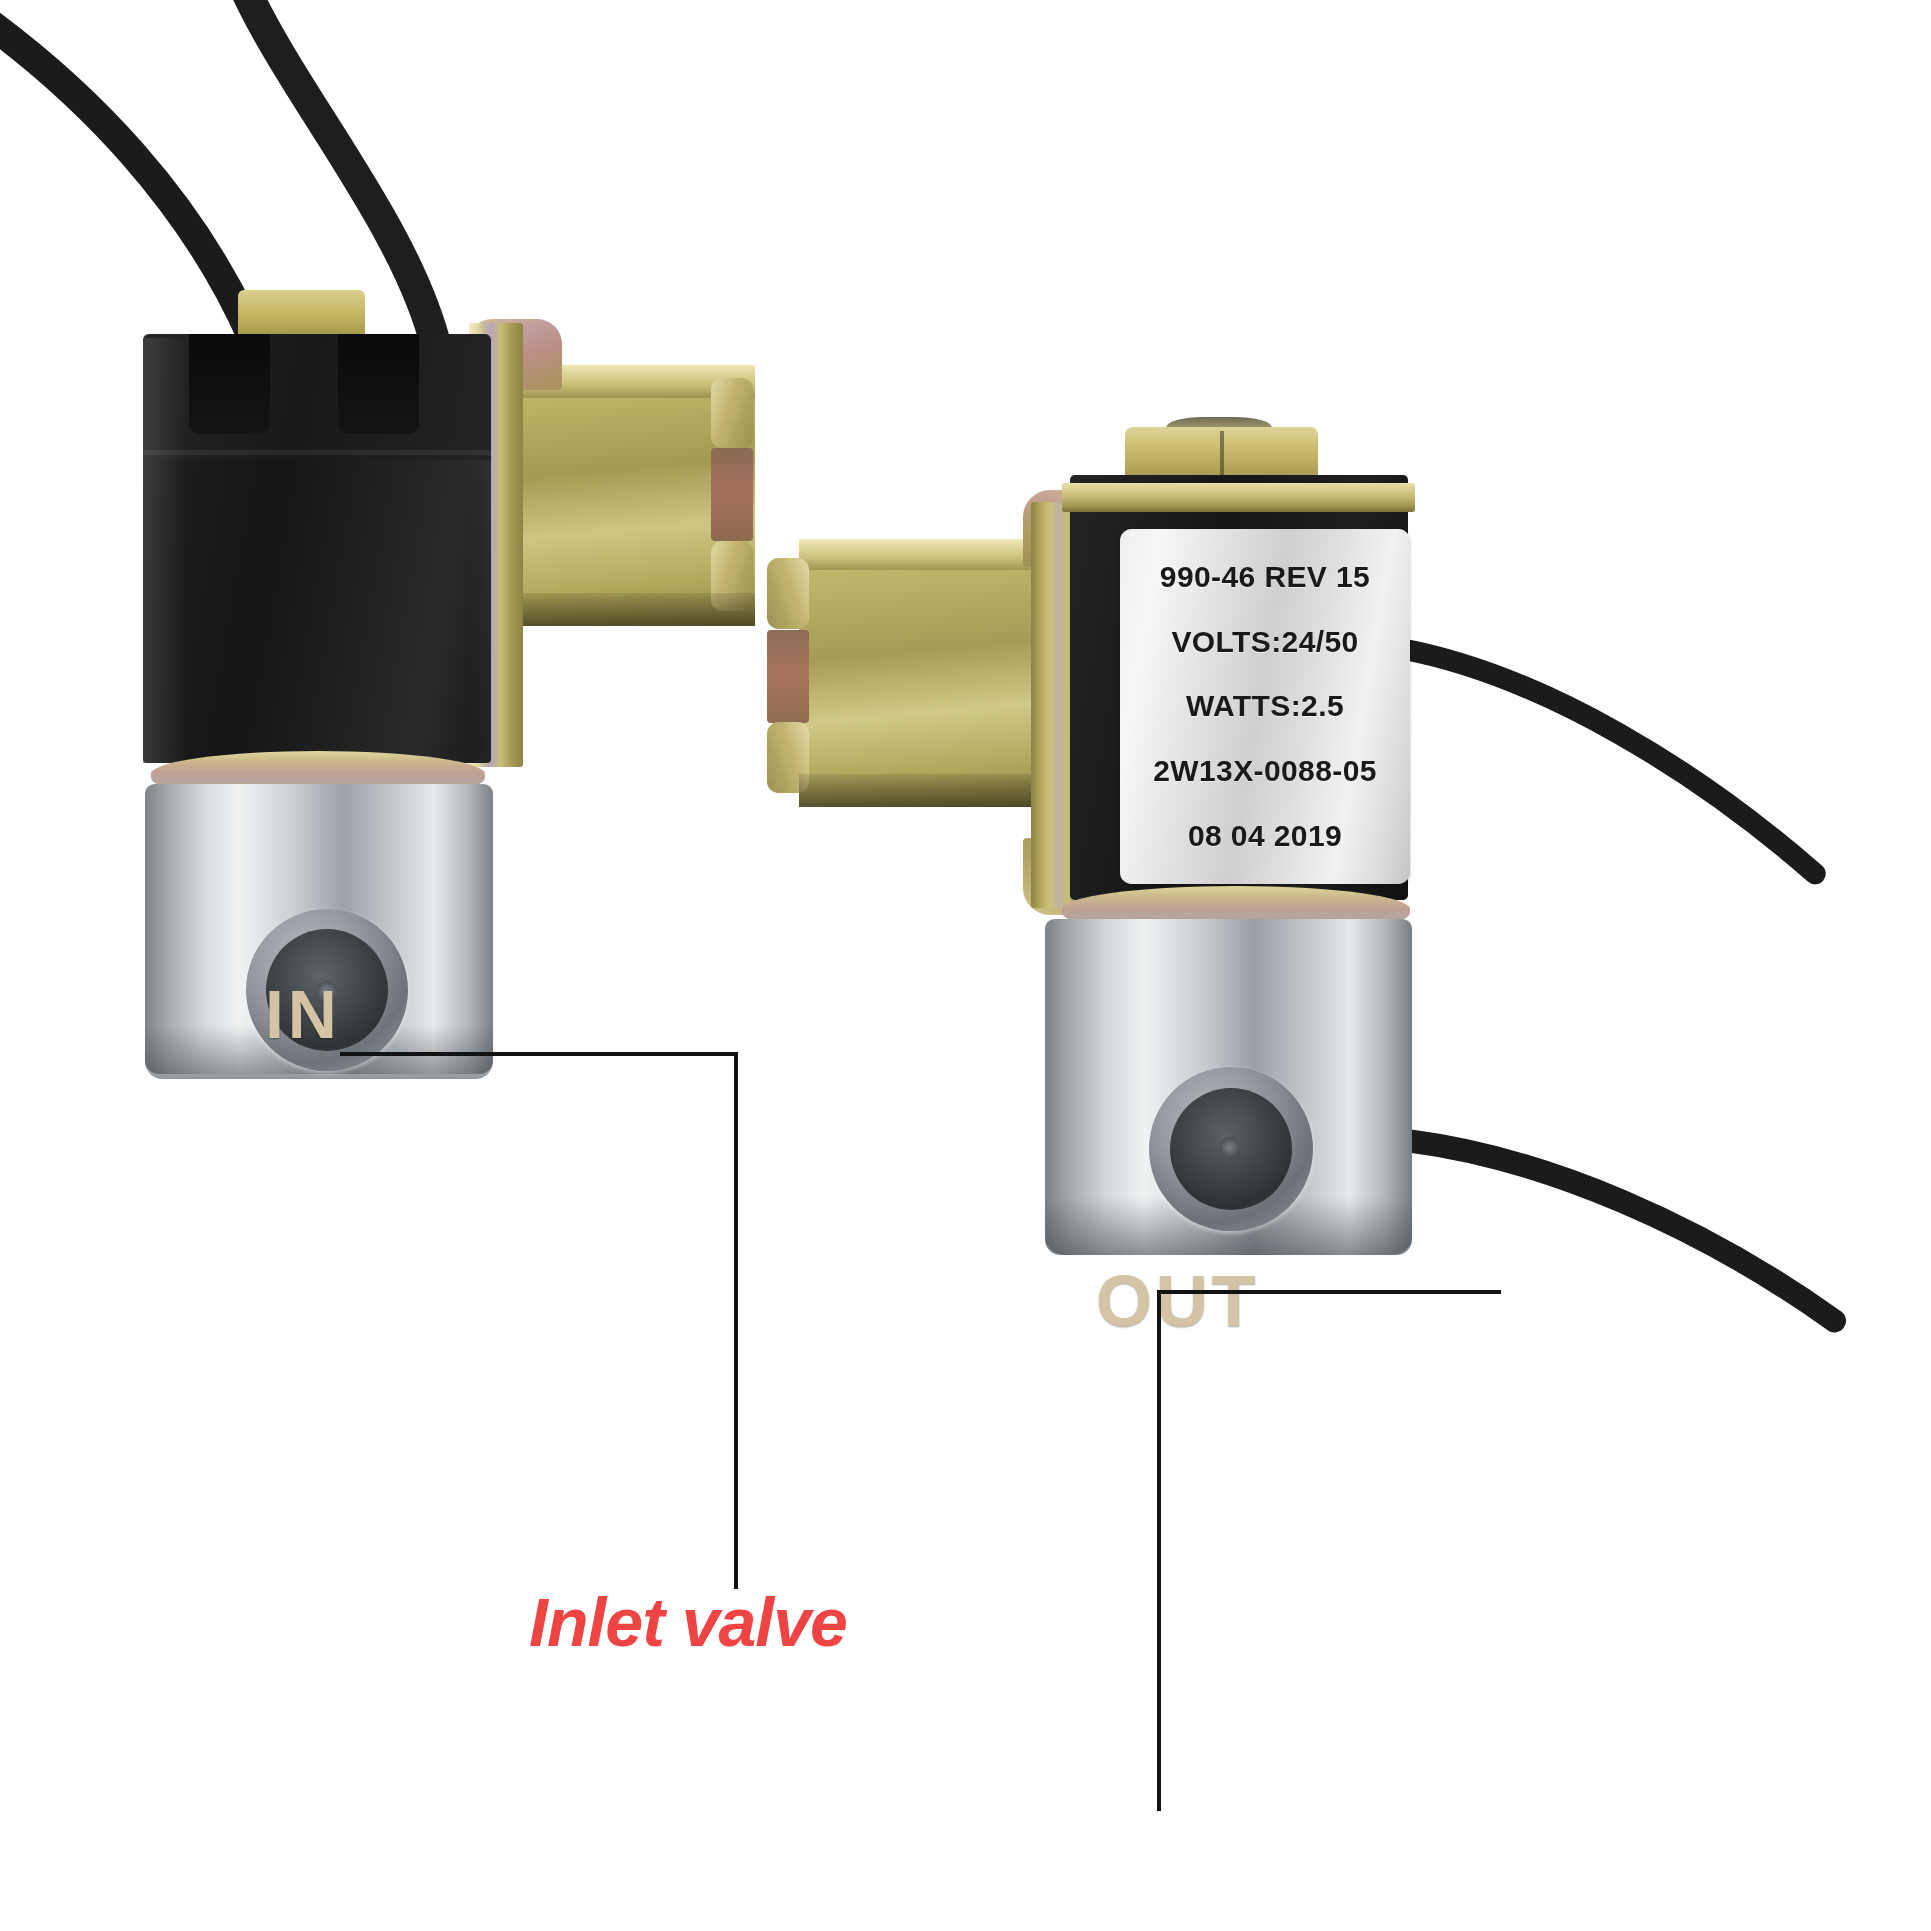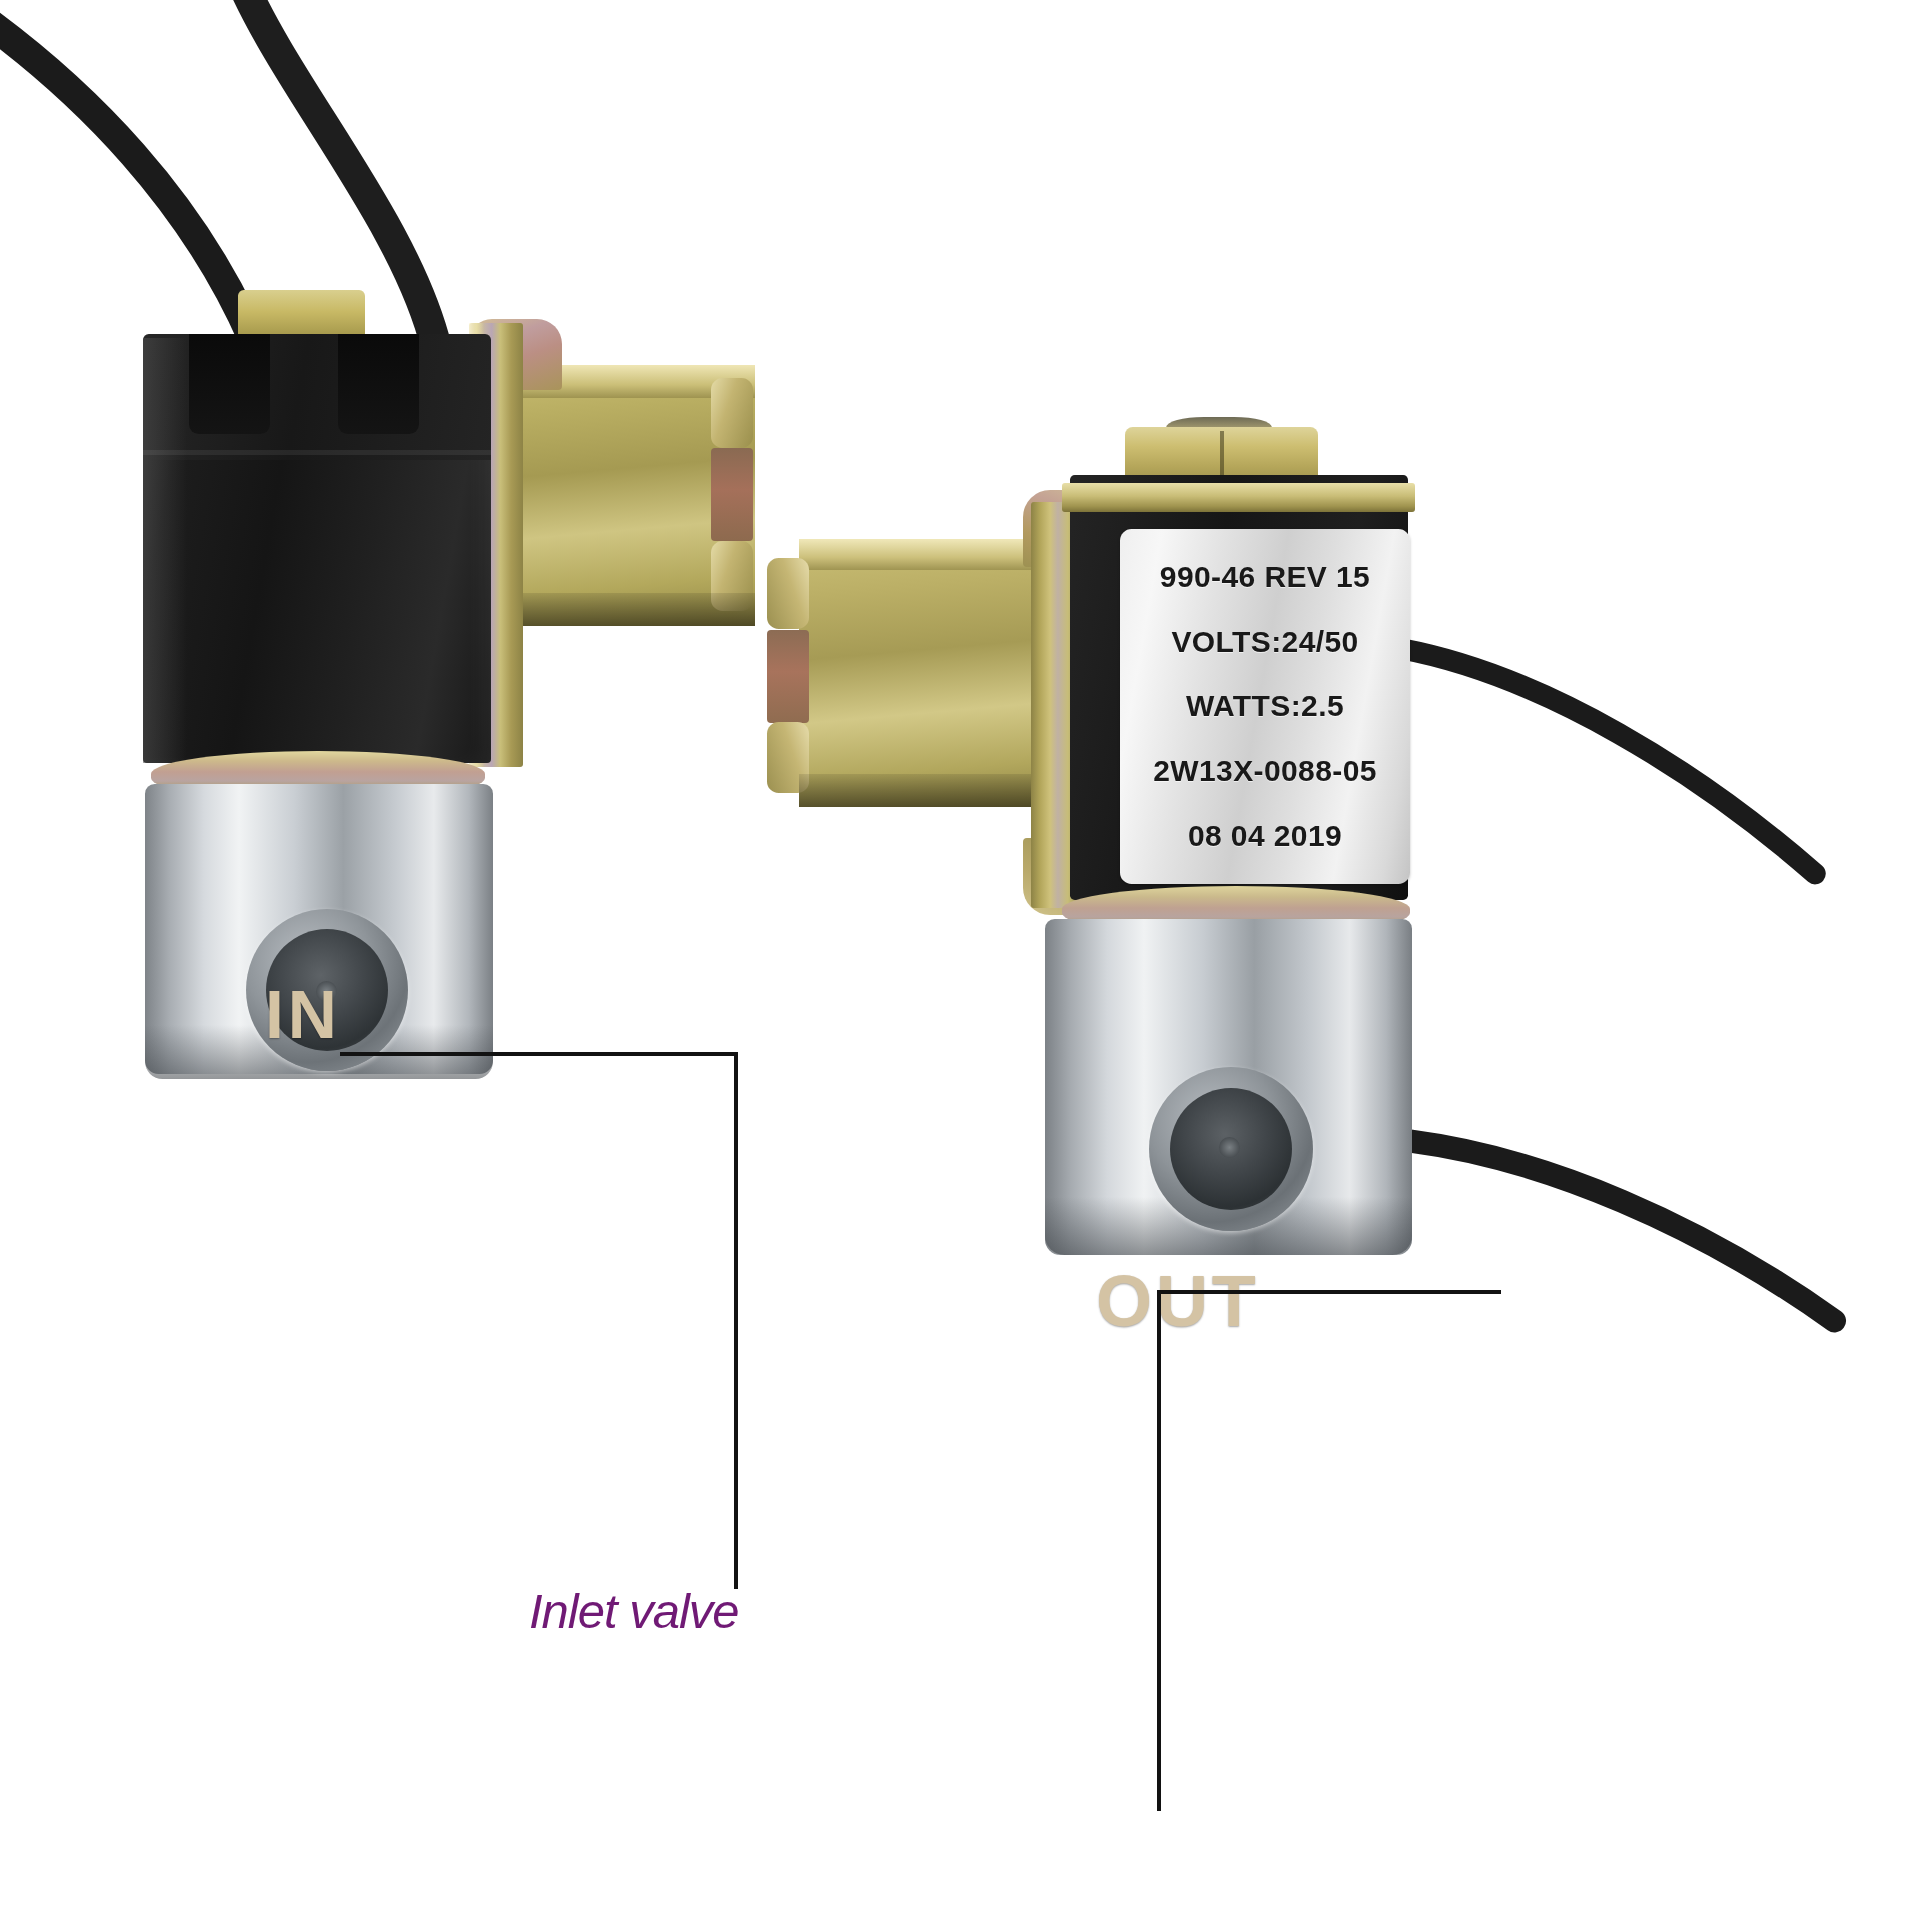--- a/index.html
+++ b/index.html
@@ -279,24 +279,24 @@
 
   
   .leader { position: absolute; background: #121212; }
   .leader-in-h   { left: 340px;  top: 1052px; width: 398px; height: 3.9px; }
   .leader-in-v   { left: 734px;  top: 1052px; width: 3.9px;   height: 537px; }
   .leader-out-h  { left: 1157px; top: 1290px; width: 344px; height: 3.9px; }
   .leader-out-v  { left: 1157px; top: 1290px; width: 3.9px;   height: 521px; }
 
   
   .caption {
-    color: #701a75;
-    font-weight: normal;
+    color: #ef4444;
+    font-weight: bold;
     font-style: italic;
-    font-size: 49px;
+    font-size: 68px;
     letter-spacing: -1px;
     white-space: nowrap;
   }
   .cap-inlet  { left: 529px;  top: 1583px; }
   .cap-outlet { left: 966px; top: 1807px; }
 </style>
 </head>
 <body>
 
 <div id="scene">

